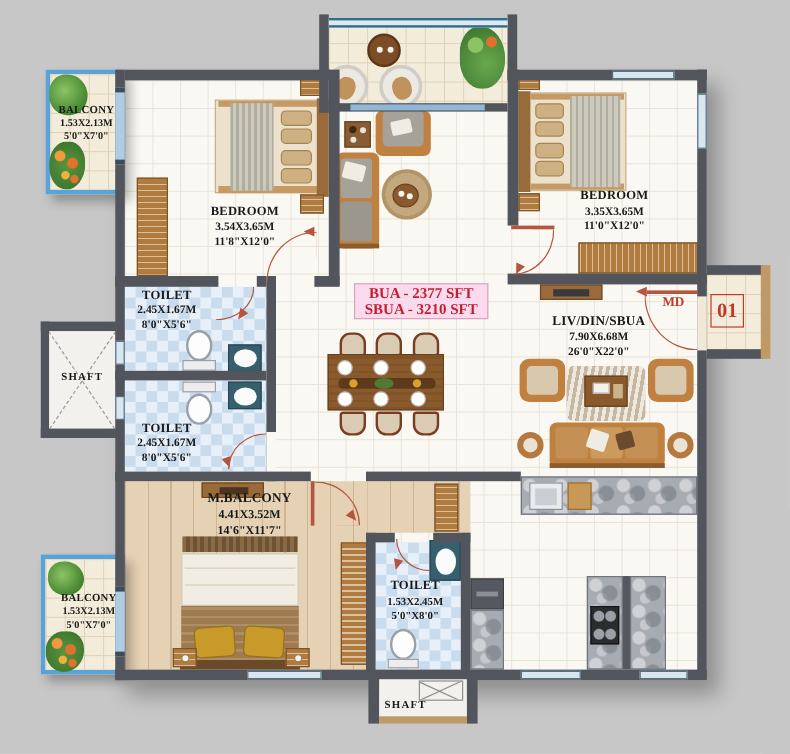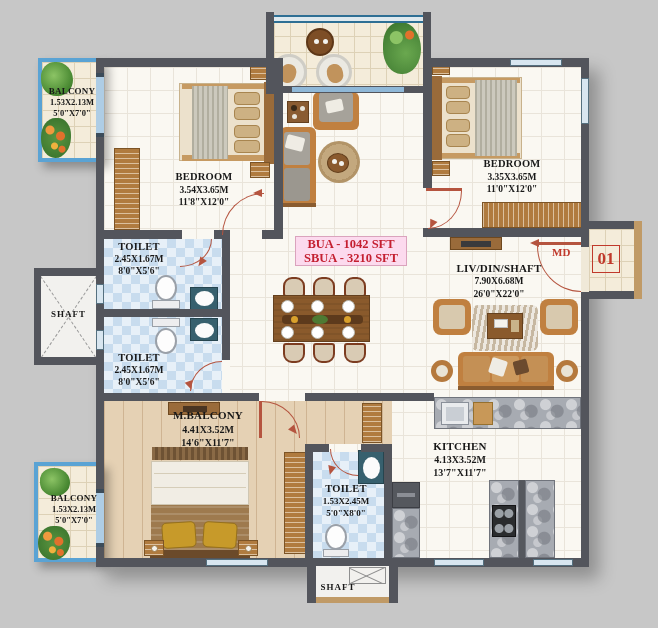--- a/index.html
+++ b/index.html
@@ -324,50 +324,45 @@
   </div>
   <div class="rlabel" style="left:99px;top:352px;width:80px;line-height:12px;">
     <div class="nm">TOILET</div>
     <div class="dm">2.45X1.67M</div>
     <div class="dm">8'0"X5'6"</div>
   </div>
   <div class="rlabel" style="left:41px;top:308px;width:55px;">
     <div class="dm" style="font-size:9px;letter-spacing:1px;">SHAFT</div>
   </div>
   <div class="rlabel" style="left:447px;top:262px;width:104px;line-height:13px;">
-    <div class="nm" style="font-size:11px;">LIV/DIN/SHAFT</div>
+    <div class="nm" style="font-size:11px;">LIV/DIN/SBUA</div>
     <div class="dm">7.90X6.68M</div>
     <div class="dm">26'0"X22'0"</div>
   </div>
   <div class="rlabel" style="left:156px;top:409px;width:104px;line-height:13.5px;">
     <div class="nm" style="font-size:11px;">M.BALCONY</div>
     <div class="dm" style="font-size:10px;">4.41X3.52M</div>
     <div class="dm" style="font-size:10px;">14'6"X11'7"</div>
   </div>
   <div class="rlabel" style="left:310px;top:483px;width:72px;line-height:12px;">
     <div class="nm">TOILET</div>
     <div class="dm" style="font-size:9px;">1.53X2.45M</div>
     <div class="dm" style="font-size:9px;">5'0"X8'0"</div>
   </div>
-  <div class="rlabel" style="left:408px;top:440px;width:104px;line-height:13px;">
-    <div class="nm" style="font-size:11px;">KITCHEN</div>
-    <div class="dm" style="font-size:10px;">4.13X3.52M</div>
-    <div class="dm" style="font-size:10px;">13'7"X11'7"</div>
-  </div>
   <div class="rlabel sm" style="left:42px;top:493px;width:64px;">
     <div class="nm">BALCONY</div>
     <div class="dm">1.53X2.13M</div>
     <div class="dm">5'0"X7'0"</div>
   </div>
   <div class="rlabel" style="left:316px;top:581px;width:44px;">
     <div class="dm" style="font-size:9px;letter-spacing:1px;">SHAFT</div>
   </div>
 
   <div class="badge" style="left:295px;top:236px;width:112px;height:30px;">
-    <div>BUA - 1042 SFT</div>
+    <div>BUA - 2377 SFT</div>
     <div>SBUA - 3210 SFT</div>
   </div>
 
   <div class="red" style="left:552px;top:246px;font-size:11px;">MD</div>
   <div class="abs" style="left:592px;top:245px;width:28px;height:28px;border:1.5px solid #c0392b;box-sizing:border-box;text-align:center;">
     <div class="red" style="position:static;font-size:17px;line-height:25px;">01</div>
   </div>
 
 </div>
 

